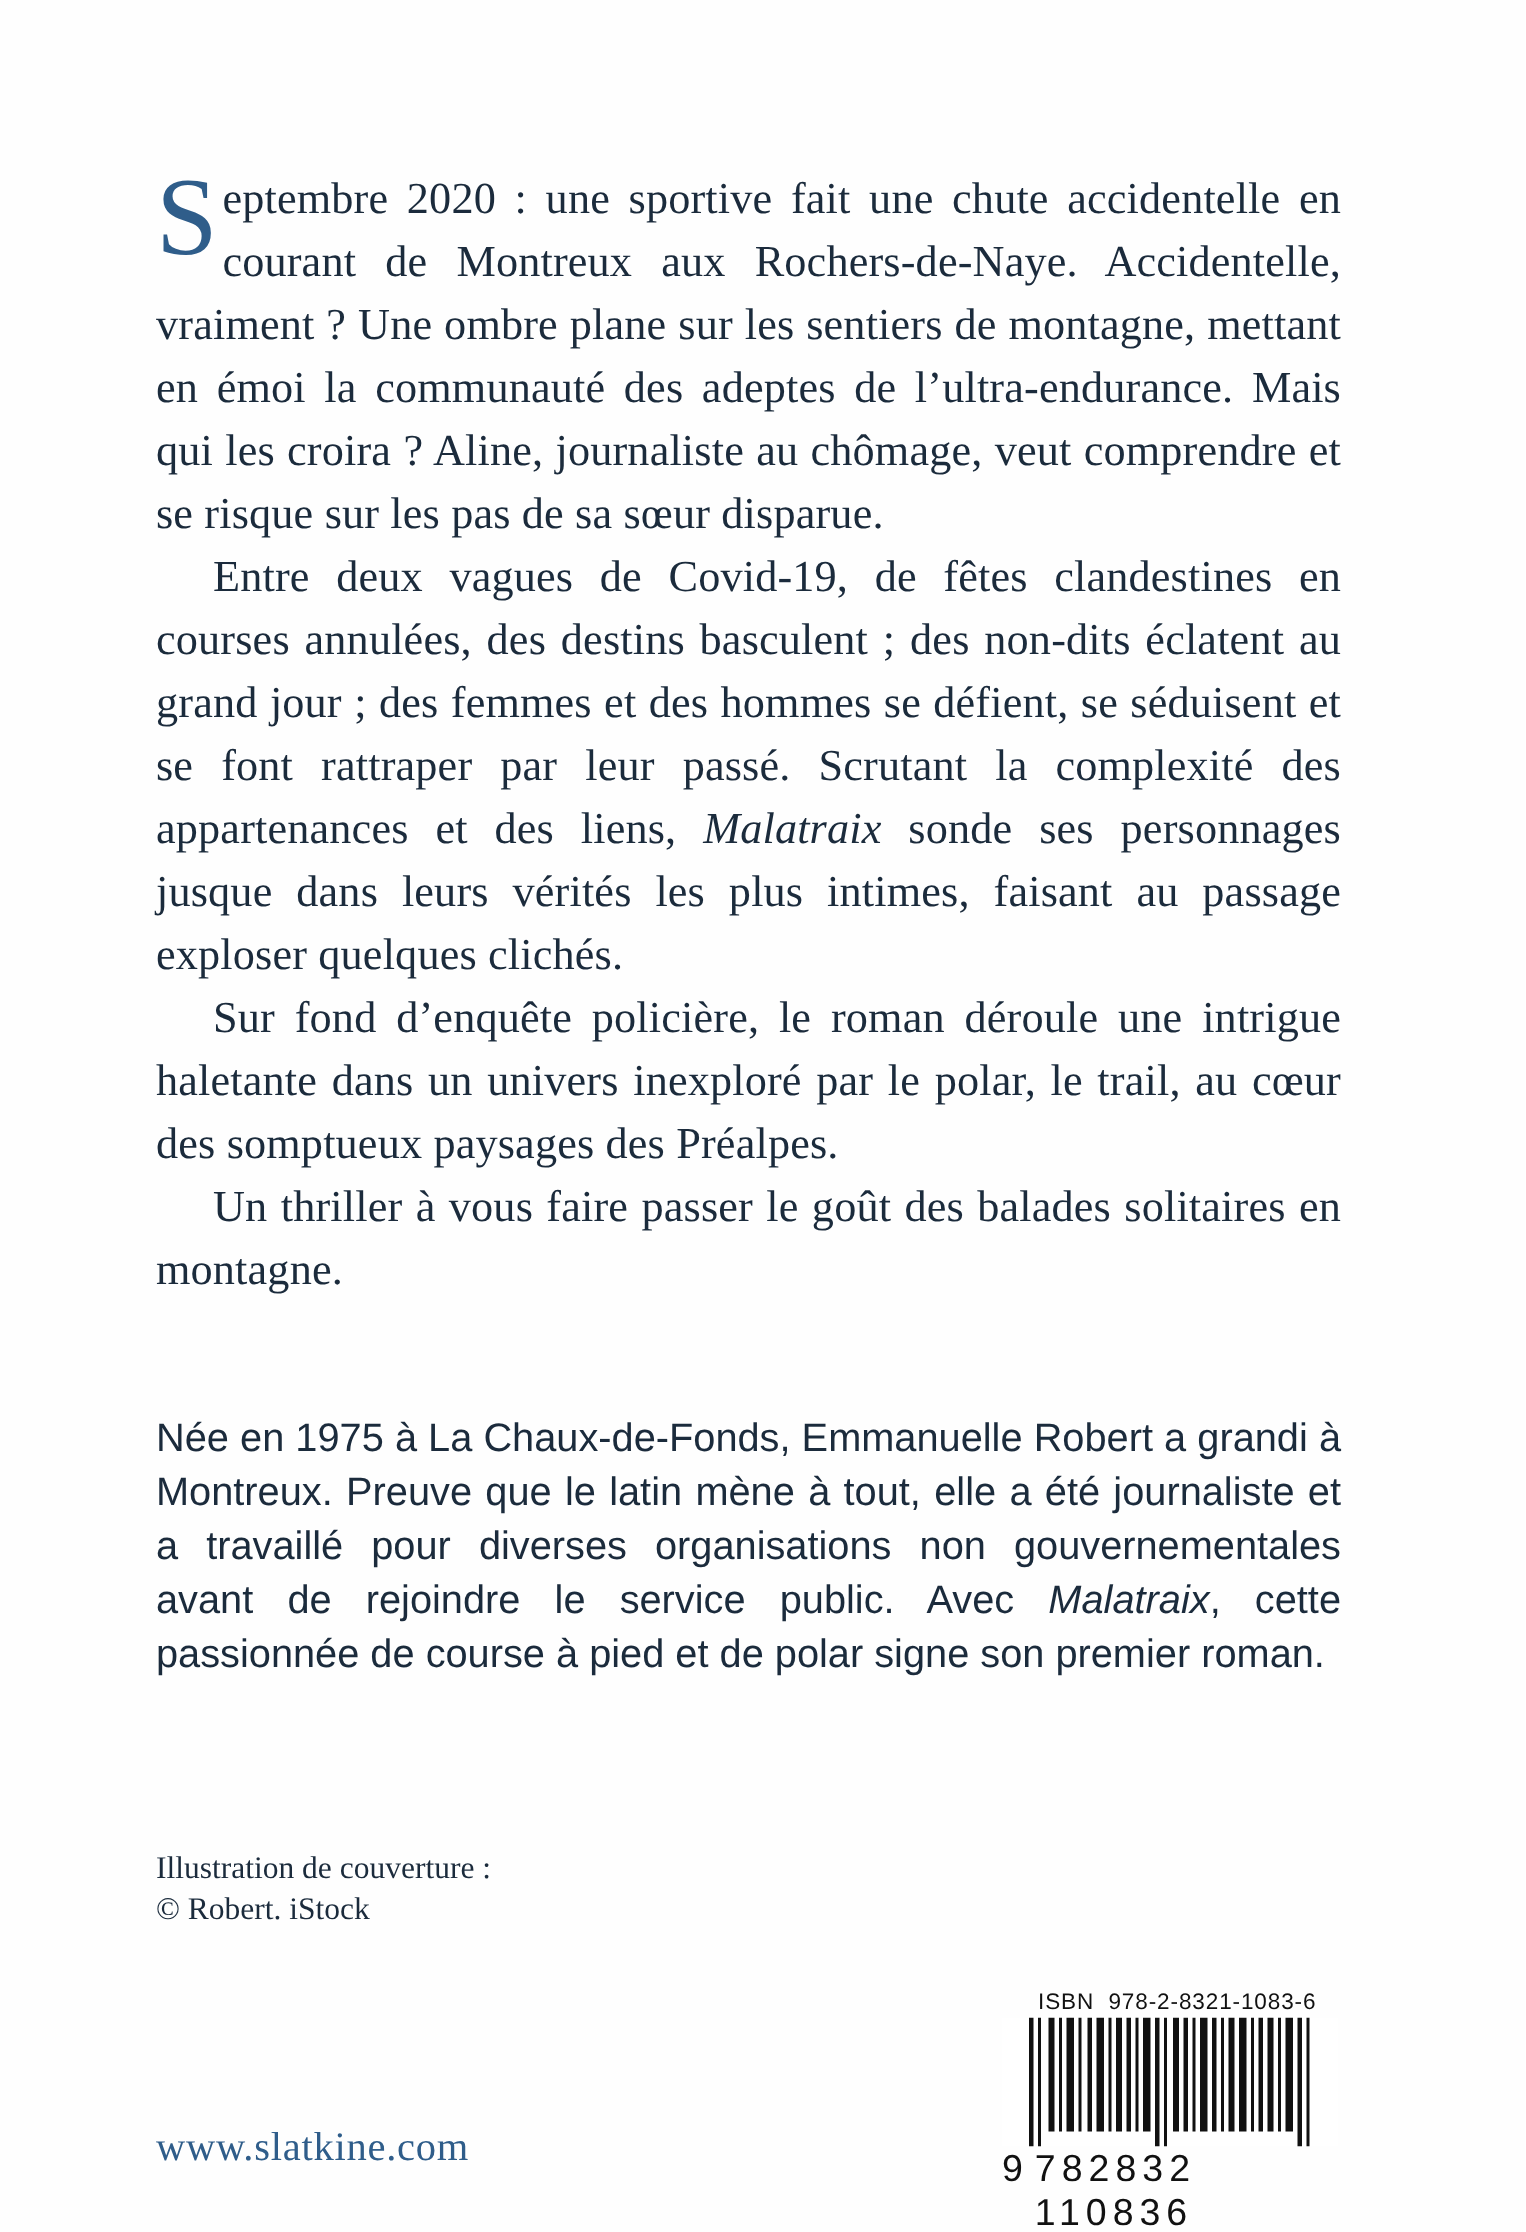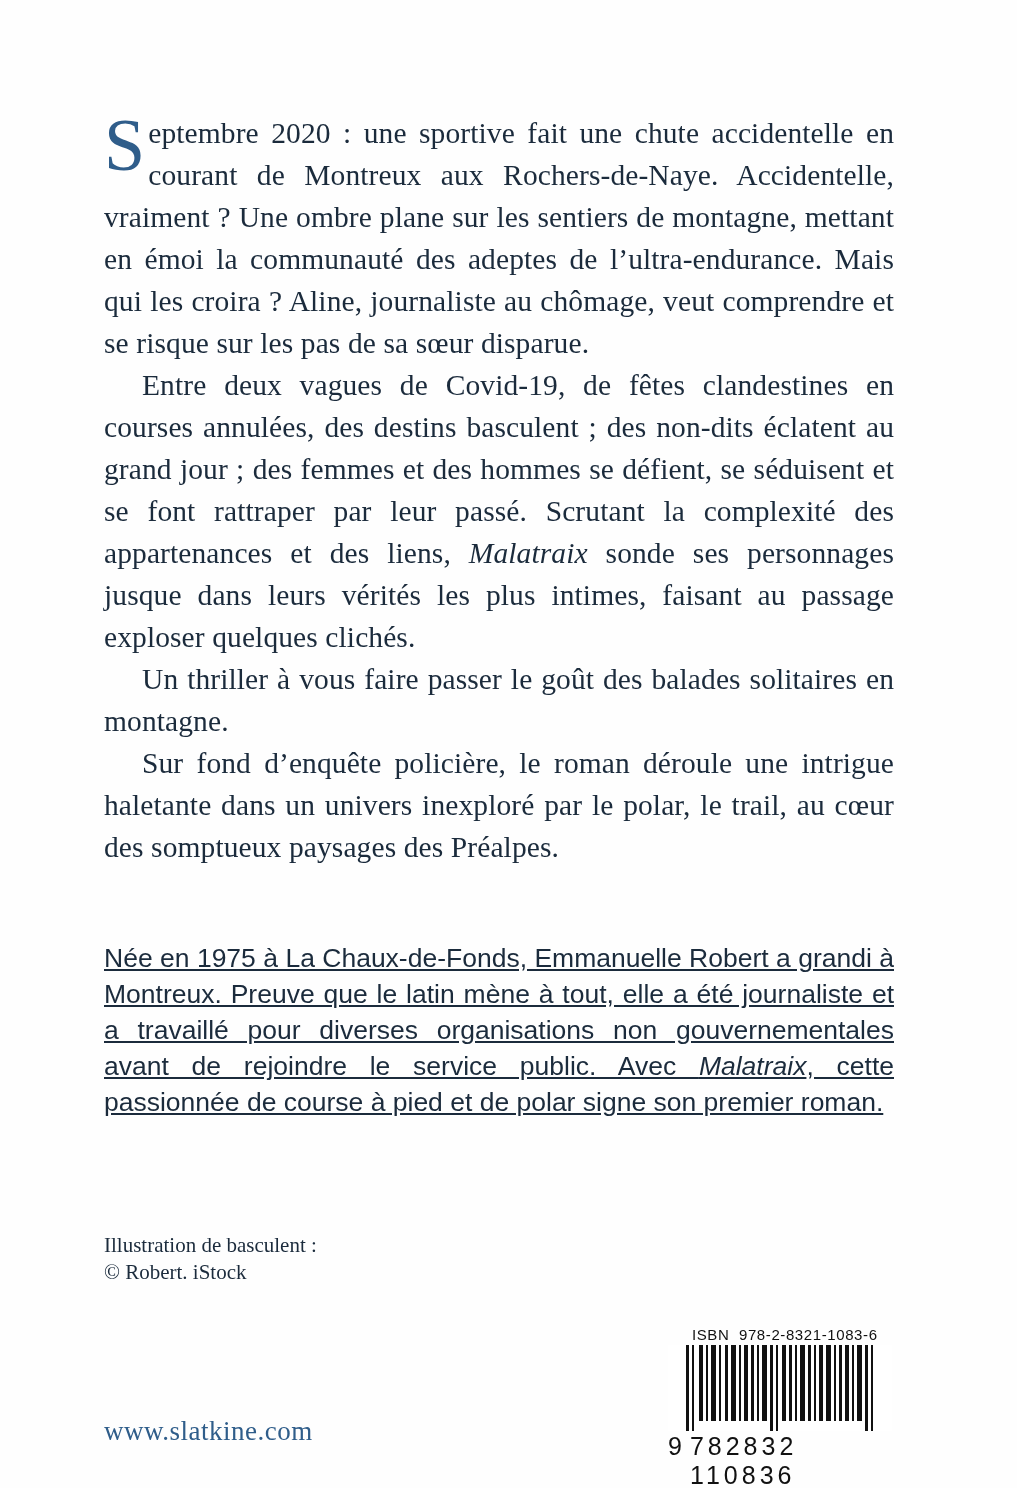--- a/index.html
+++ b/index.html
@@ -58,21 +58,20 @@
   .bio {
     position: absolute;
     left: 104px;
     top: 940px;
     width: 790px;
     font-family: "Liberation Sans", sans-serif;
     font-size: 26.5px;
     line-height: 36px;
     text-align: justify;
     color: #1b2b3c;
-    text-decoration: underline;
   }
   .bio em {
     font-style: italic;
   }
   .credits {
     position: absolute;
     left: 104px;
     top: 1232px;
     font-family: "Liberation Serif", serif;
     font-size: 21px;
@@ -129,31 +128,31 @@
 </style>
 </head>
 <body>
 
 <div class="page">
 
   <div class="content">
     <div class="blurb">
       <p class="dropcap-para"><span class="dropcap">S</span><span>eptembre 2020 : une sportive fait une chute accidentelle en courant de Montreux aux Rochers-de-Naye. Accidentelle, vraiment ? Une ombre plane sur les sentiers de montagne, mettant en émoi la communauté des adeptes de l’ultra-endurance. Mais qui les croira ? Aline, journaliste au chômage, veut comprendre et se risque sur les pas de sa sœur disparue.</span></p>
       <p><span>Entre deux vagues de Covid-19, de fêtes clandestines en courses annulées, des destins basculent ; des non-dits éclatent au grand jour ; des femmes et des hommes se défient, se séduisent et se font rattraper par leur passé. Scrutant la complexité des appartenances et des liens, </span><em>Malatraix</em><span> sonde ses personnages jusque dans leurs vérités les plus intimes, faisant au passage exploser quelques clichés.</span></p>
+      <p>Sur fond d’enquête policière, le roman déroule une intrigue haletante dans un univers inexploré par le polar, le trail, au cœur des somptueux paysages des Préalpes.</p>
       <p>Un thriller à vous faire passer le goût des balades solitaires en montagne.</p>
-      <p>Sur fond d’enquête policière, le roman déroule une intrigue haletante dans un univers inexploré par le polar, le trail, au cœur des somptueux paysages des Préalpes.</p>
     </div>
   </div>
 
   <div class="bio">
     <span>Née en 1975 à La Chaux-de-Fonds, Emmanuelle Robert a grandi à Montreux. Preuve que le latin mène à tout, elle a été journaliste et a travaillé pour diverses organisations non gouvernementales avant de rejoindre le service public. Avec </span><em>Malatraix</em><span>, cette passionnée de course à pied et de polar signe son premier roman.</span>
   </div>
 
   <div class="credits">
-    <div>Illustration de basculent :</div>
+    <div>Illustration de couverture :</div>
     <div>© Robert. iStock</div>
   </div>
 
   <div class="site">www.slatkine.com</div>
 
   <div class="isbn-block">
     <div class="isbn-text">
       <span>ISBN</span>&nbsp;&nbsp;<span>978-2-8321-1083-6</span>
     </div>
     <div class="barcode">

